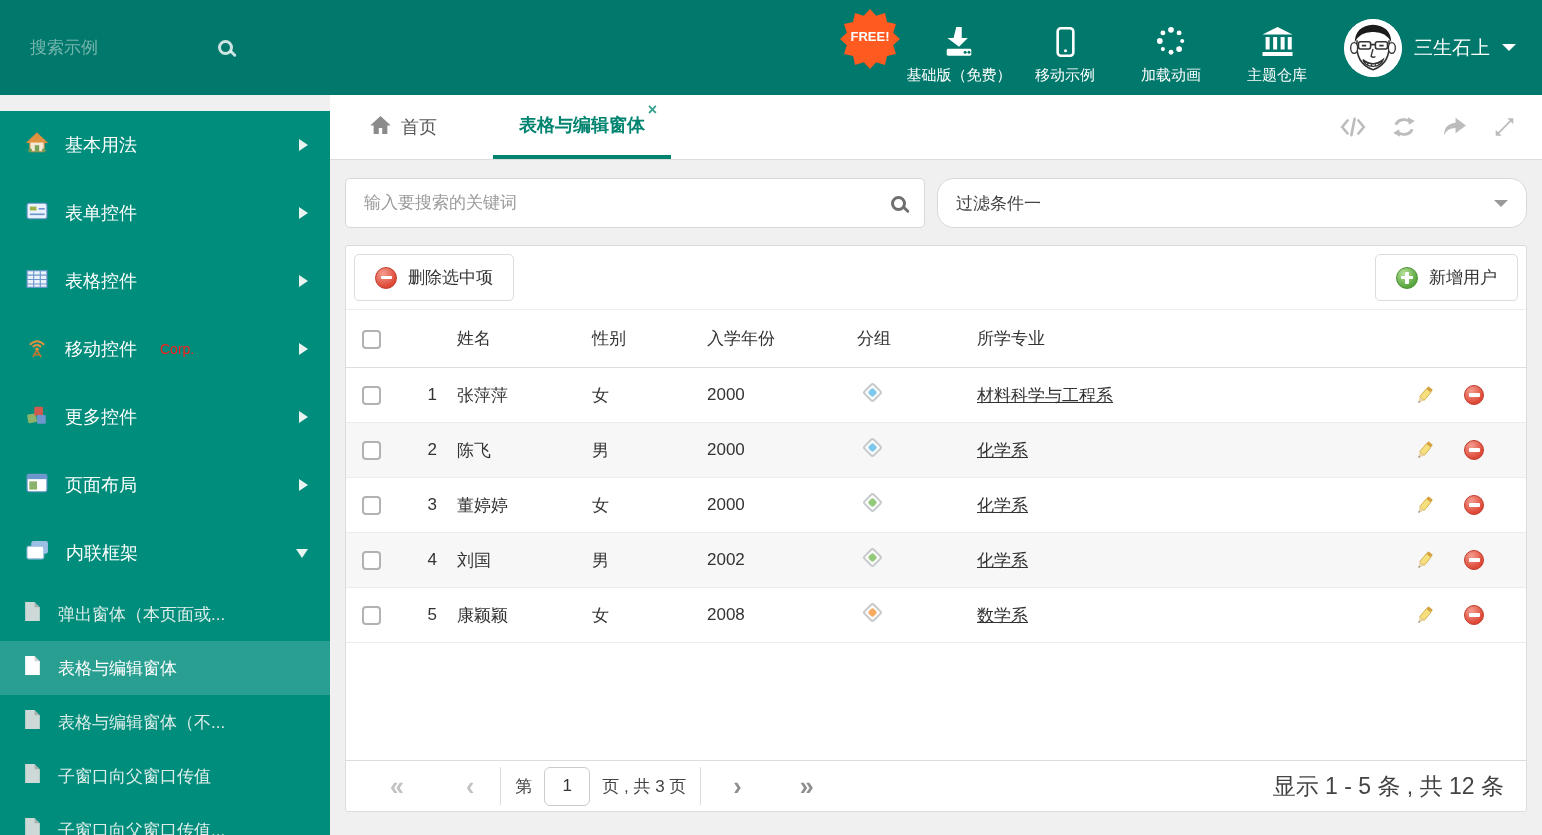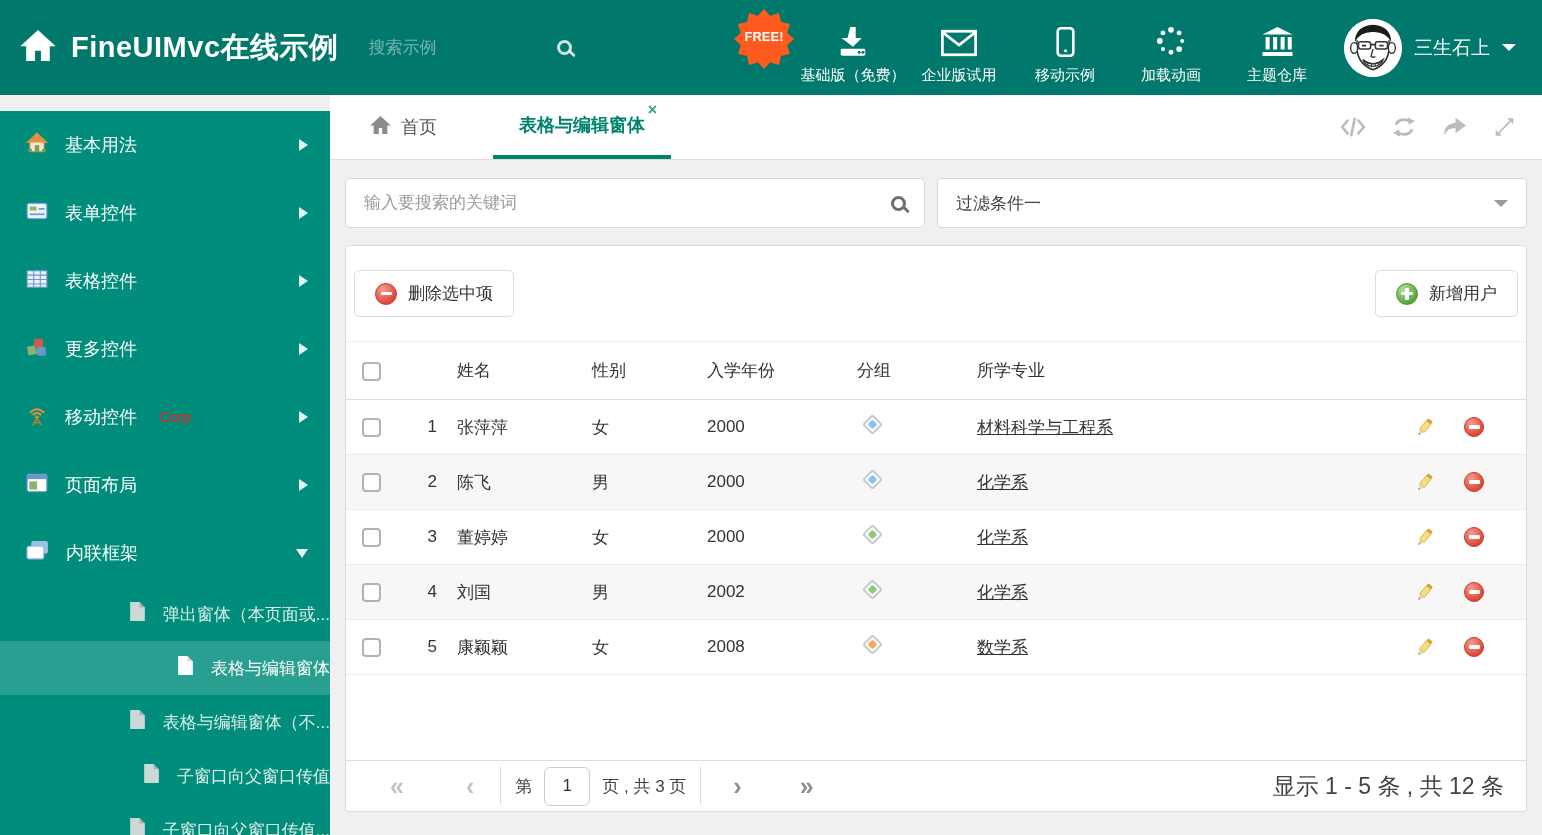--- a/index.html
+++ b/index.html
@@ -40,22 +40,22 @@
   .sidebar { position: absolute; left: 0; top: 111px; width: 330px; height: 740px;
              background: #018d7c; color: #fff; overflow: hidden; }
   .side-item { height: 68px; display: flex; align-items: center; gap: 17px;
                padding: 0 22px 0 26px; font-size: 18px; cursor: pointer; }
   .side-item .grow { flex: 1; }
   .tri-right { width: 0; height: 0; border-left: 9px solid #e8f4f1; border-top: 6px solid transparent;
                border-bottom: 6px solid transparent; }
   .tri-down { width: 0; height: 0; border-top: 9px solid #e8f4f1; border-left: 6px solid transparent;
               border-right: 6px solid transparent; }
   .corp { color: #ff1a1a; font-size: 14px; margin-left: 6px; }
-  .side-sub { height: 54px; display: flex; align-items: center; gap: 17px; padding-left: 38px;
-              font-size: 17px; color: #ddeeea; cursor: pointer; justify-content: flex-end; }
+  .side-sub { height: 54px; display: flex; align-items: center; gap: 17px; padding-left: 24px;
+              font-size: 17px; color: #ddeeea; cursor: pointer; }
   .side-sub.active { background: rgba(255,255,255,.16); color: #fff; }
   .page-ic { color: #ccd9d6; }
   .side-sub.active .page-ic { color: #fff; }
 
   
   .tabbar { position: absolute; left: 330px; top: 95px; width: 1212px; height: 65px;
             background: #fff; border-bottom: 1px solid #dcdcdc; display: flex; align-items: stretch; }
   .tab { display: flex; align-items: center; gap: 10px; font-size: 18px; color: #555; cursor: pointer; }
   .tab-home { margin-left: 32px; padding: 0 8px; }
   .tab-active { margin-left: 48px; padding: 0 26px; color: #00836f; font-weight: bold;
@@ -66,28 +66,28 @@
   .tab-actions .act { cursor: pointer; display: flex; }
 
   
   .content { position: absolute; left: 330px; top: 160px; width: 1212px; height: 675px;
              background: #f0f0f0; padding: 18px 15px 0; }
   .filter-row { display: flex; gap: 12px; }
   .search-box { flex: 0 0 580px; height: 50px; background: #fff; border: 1px solid #d8d8d8;
                 border-radius: 5px; display: flex; align-items: center; padding: 0 18px; }
   .search-box input { flex: 1; border: none; outline: none; font-size: 17px; color: #8b5cf6; font-family: inherit; }
   .search-box input::placeholder { color: #9b9b9b; }
-  .dropdown { flex: 1; height: 50px; background: #fff; border: 1px solid #d8d8d8; border-radius: 4px;
+  .dropdown { flex: 1; height: 50px; background: #fff; border: 1px solid #d8d8d8; border-radius: 17px;
               display: flex; align-items: center; padding: 0 18px; font-size: 17px; color: #444; cursor: pointer; }
   .dropdown .caret-g { margin-left: auto; width: 0; height: 0; border: 7px solid transparent;
                        border-top-color: #9a9a9a; margin-top: 7px; }
 
   .panel { margin-top: 17px; background: #fff; border: 1px solid #dcdcdc; border-radius: 3px;
            height: 567px; display: flex; flex-direction: column; }
-  .toolbar { display: flex; align-items: center; padding: 24px 8px; }
+  .toolbar { display: flex; align-items: center; padding: 8px 8px; }
   .btn { display: inline-flex; align-items: center; gap: 11px; height: 47px; padding: 0 20px;
          background: #fff; border: 1px solid #dcdcdc; border-radius: 5px; font-size: 17px;
          color: #333; cursor: pointer; font-family: inherit; }
   .btn-add { margin-left: auto; }
 
   .circle-btn { width: 22px; height: 22px; border-radius: 50%; display: inline-flex;
                 align-items: center; justify-content: center; flex: none; }
   .circle-btn.red { background: radial-gradient(circle at 35% 28%, #f49d90, #de4937 70%); border: 1px solid #c03d2d; }
   .circle-btn.red i { width: 11px; height: 3.5px; background: #fff; border-radius: 1px; }
   .circle-btn.green { background: radial-gradient(circle at 35% 28%, #b6e09a, #59a63e 70%); border: 1px solid #4d9435; }
@@ -124,28 +124,20 @@
   .page-input { width: 46px; height: 39px; border: 1px solid #ccc; border-radius: 6px; text-align: center;
                 font-size: 17px; color: #333; margin: 0 12px; outline: none; font-family: inherit; }
   .pg-summary { margin-left: auto; font-size: 23px; color: #444; }
 </style>
 </head>
 <body>
 
 <div class="app">
 
   <header class="topbar">
-    <div class="brand">
-      <span>
-        <svg width="36" height="31" viewBox="0 0 24 21" fill="#fff">
-            <path d="M12 0 L24 11 H20 V21 H14 V14 H10 V21 H4 V11 H0 Z"></path>
-          </svg>
-      </span>
-      <span class="brand-title">FineUIMvc在线示例</span>
-    </div>
     <div class="hsearch-wrap">
       <input class="hsearch" placeholder="搜索示例" style="">
       <span class="mag" style="margin-left:38px;"></span>
     </div>
 
     <nav class="topmenu">
       <div class="menu-item">
         <span class="free-badge">
           <svg width="60" height="60" viewBox="0 0 60 60">
             <polygon fill="#ff5a1f" points="60,30 53.2,36.2 56,45 47,47 45,56 36.2,53.2 30,60 23.8,53.2 15,56 13,47 4,45 6.8,36.2 0,30 6.8,23.8 4,15 13,13 15,4 23.8,6.8 30,0 36.2,6.8 45,4 47,13 56,15 53.2,23.8"></polygon>
@@ -154,29 +146,20 @@
         </span>
         <span class="icon-slot">
           <svg width="34" height="30" viewBox="0 0 24 22" fill="#fff">
               <path d="M10 0 h4 v8 h4.5 L12 14.5 3.5 8 H8 Z"></path>
               <rect x="3" y="16" width="18" height="5" rx="1"></rect>
               <circle cx="16.5" cy="18.5" r="1.1" fill="#00786b"></circle>
               <circle cx="19.3" cy="18.5" r="1.1" fill="#00786b"></circle>
             </svg>
         </span>
         <span>基础版（免费）</span>
-      </div>
-      <div class="menu-item">
-        <span class="icon-slot">
-          <svg width="36" height="28" viewBox="0 0 26 19" fill="none" stroke="#fff" stroke-width="2">
-              <rect x="1" y="1" width="24" height="17"></rect>
-              <path d="M1.5 2 L13 11 L24.5 2"></path>
-            </svg>
-        </span>
-        <span>企业版试用</span>
       </div>
       <div class="menu-item">
         <span class="icon-slot">
           <svg width="19" height="30" viewBox="0 0 14 23" fill="none" stroke="#fff" stroke-width="2">
               <rect x="1" y="1" width="12" height="21" rx="2.5"></rect>
               <circle cx="7" cy="18.2" r="1.2" fill="#fff" stroke="none"></circle>
             </svg>
         </span>
         <span>移动示例</span>
       </div>
@@ -260,38 +243,38 @@
     <div class="side-item">
       <span><svg width="22" height="22" viewBox="0 0 20 20">
             <rect x="1" y="2.5" width="18" height="15" fill="#eaf2fc" stroke="#6d96cc"></rect>
             <path d="M1 6.5 H19 M1 10.5 H19 M1 14.5 H19 M7 2.5 V17.5 M13 2.5 V17.5" stroke="#6d96cc" fill="none"></path>
           </svg></span>
       <span>表格控件</span>
       <span class="grow"></span>
         <span class="tri-right"></span>
     </div>
     <div class="side-item">
-      <span><svg width="22" height="22" viewBox="0 0 20 20">
-            <rect x="1.5" y="9" width="8" height="8" rx="1" fill="#8bb36b" transform="rotate(-10 5.5 13)"></rect>
-            <rect x="7.5" y="2.5" width="8" height="8" rx="1" fill="#d05a4e"></rect>
-            <rect x="10" y="10" width="8" height="8" rx="1" fill="#6d96cc"></rect>
-          </svg></span>
-      <span>更多控件</span>
-      <span class="grow"></span>
-        <span class="tri-right"></span>
-    </div>
-    <div class="side-item">
       <span><svg width="22" height="22" viewBox="0 0 20 20" fill="none" stroke="#e2923f" stroke-width="1.8">
             <path d="M3.5 8 Q10 1.5 16.5 8"></path>
             <path d="M6.2 10 Q10 6.2 13.8 10"></path>
             <circle cx="10" cy="12" r="1.6" fill="#e2923f" stroke="none"></circle>
             <path d="M10 13 L6.2 19 M10 13 L13.8 19 M7.4 17 L12.6 17" stroke="#c07a2f" stroke-width="1.5"></path>
           </svg></span>
       <span>移动控件</span>
       <span class="corp">Corp.</span>
+      <span class="grow"></span>
+        <span class="tri-right"></span>
+    </div>
+    <div class="side-item">
+      <span><svg width="22" height="22" viewBox="0 0 20 20">
+            <rect x="1.5" y="9" width="8" height="8" rx="1" fill="#8bb36b" transform="rotate(-10 5.5 13)"></rect>
+            <rect x="7.5" y="2.5" width="8" height="8" rx="1" fill="#d05a4e"></rect>
+            <rect x="10" y="10" width="8" height="8" rx="1" fill="#6d96cc"></rect>
+          </svg></span>
+      <span>更多控件</span>
       <span class="grow"></span>
         <span class="tri-right"></span>
     </div>
     <div class="side-item">
       <span><svg width="22" height="22" viewBox="0 0 20 20">
             <rect x="1" y="2" width="18" height="16" rx="2" fill="#fff" stroke="#6d96cc"></rect>
             <path d="M1 2 h18 v4.5 h-18 z" fill="#6d96cc"></path>
             <rect x="3" y="8.5" width="7" height="7.5" fill="#8bb36b"></rect>
           </svg></span>
       <span>页面布局</span>

